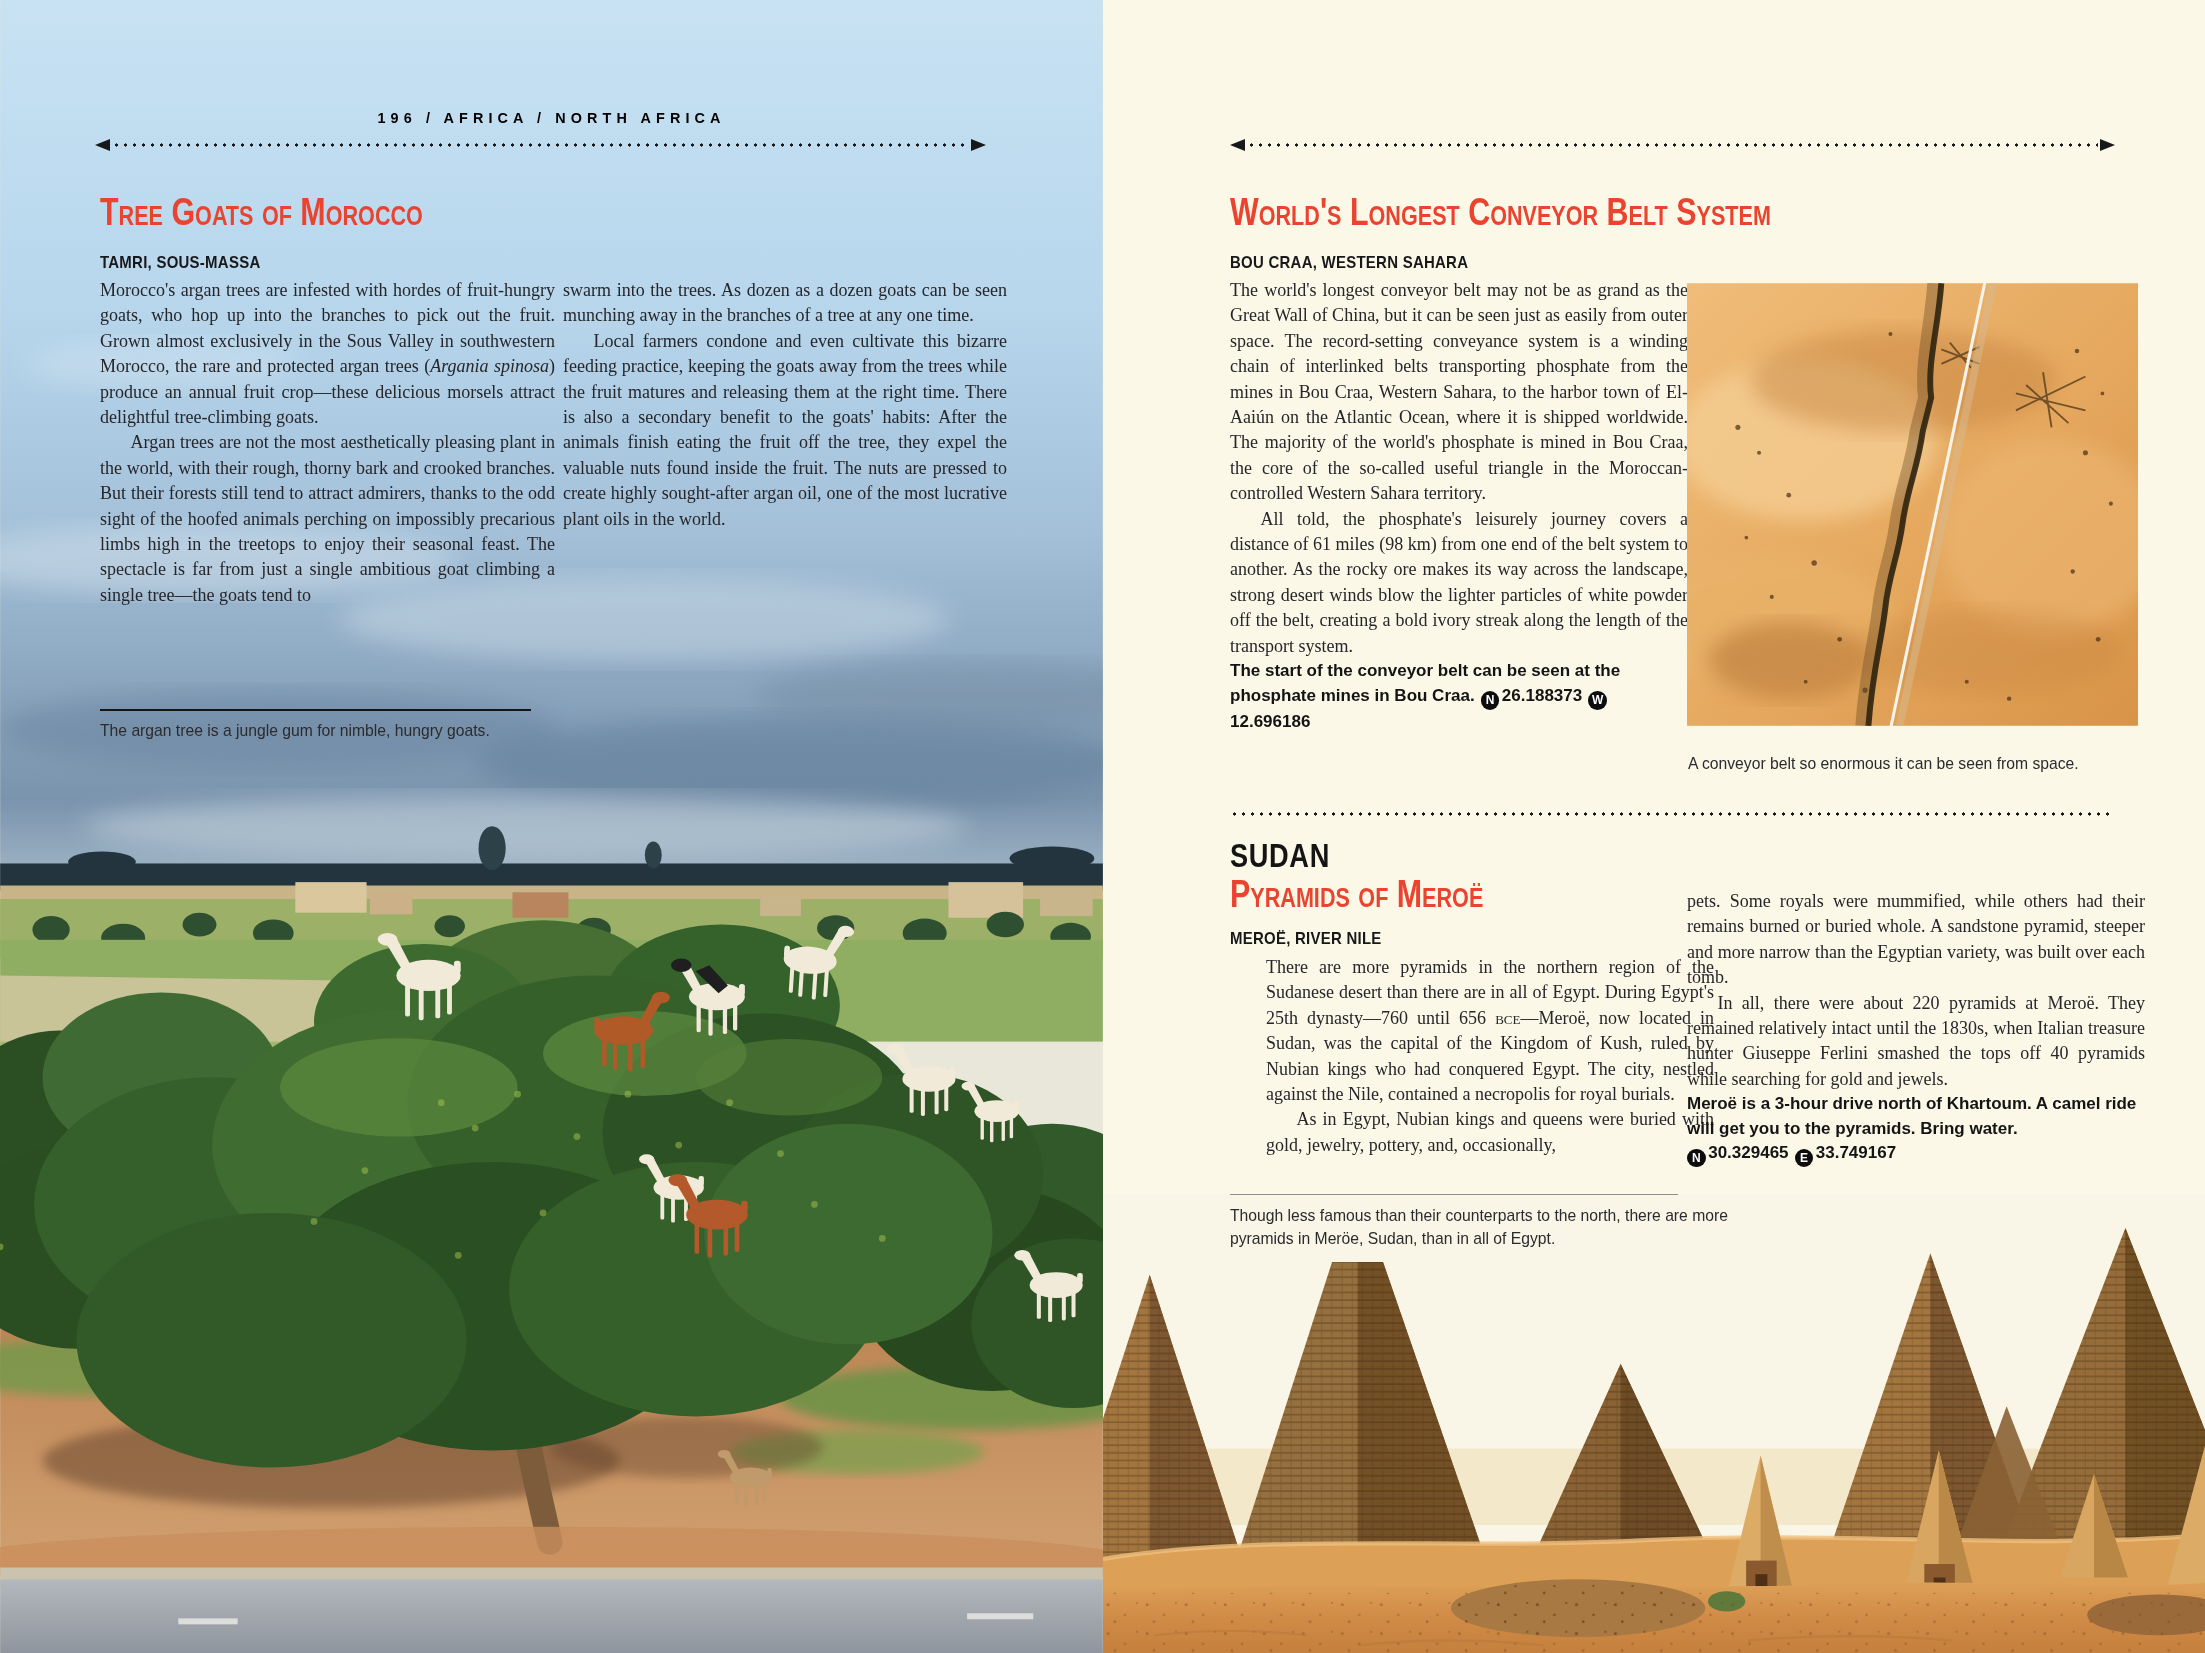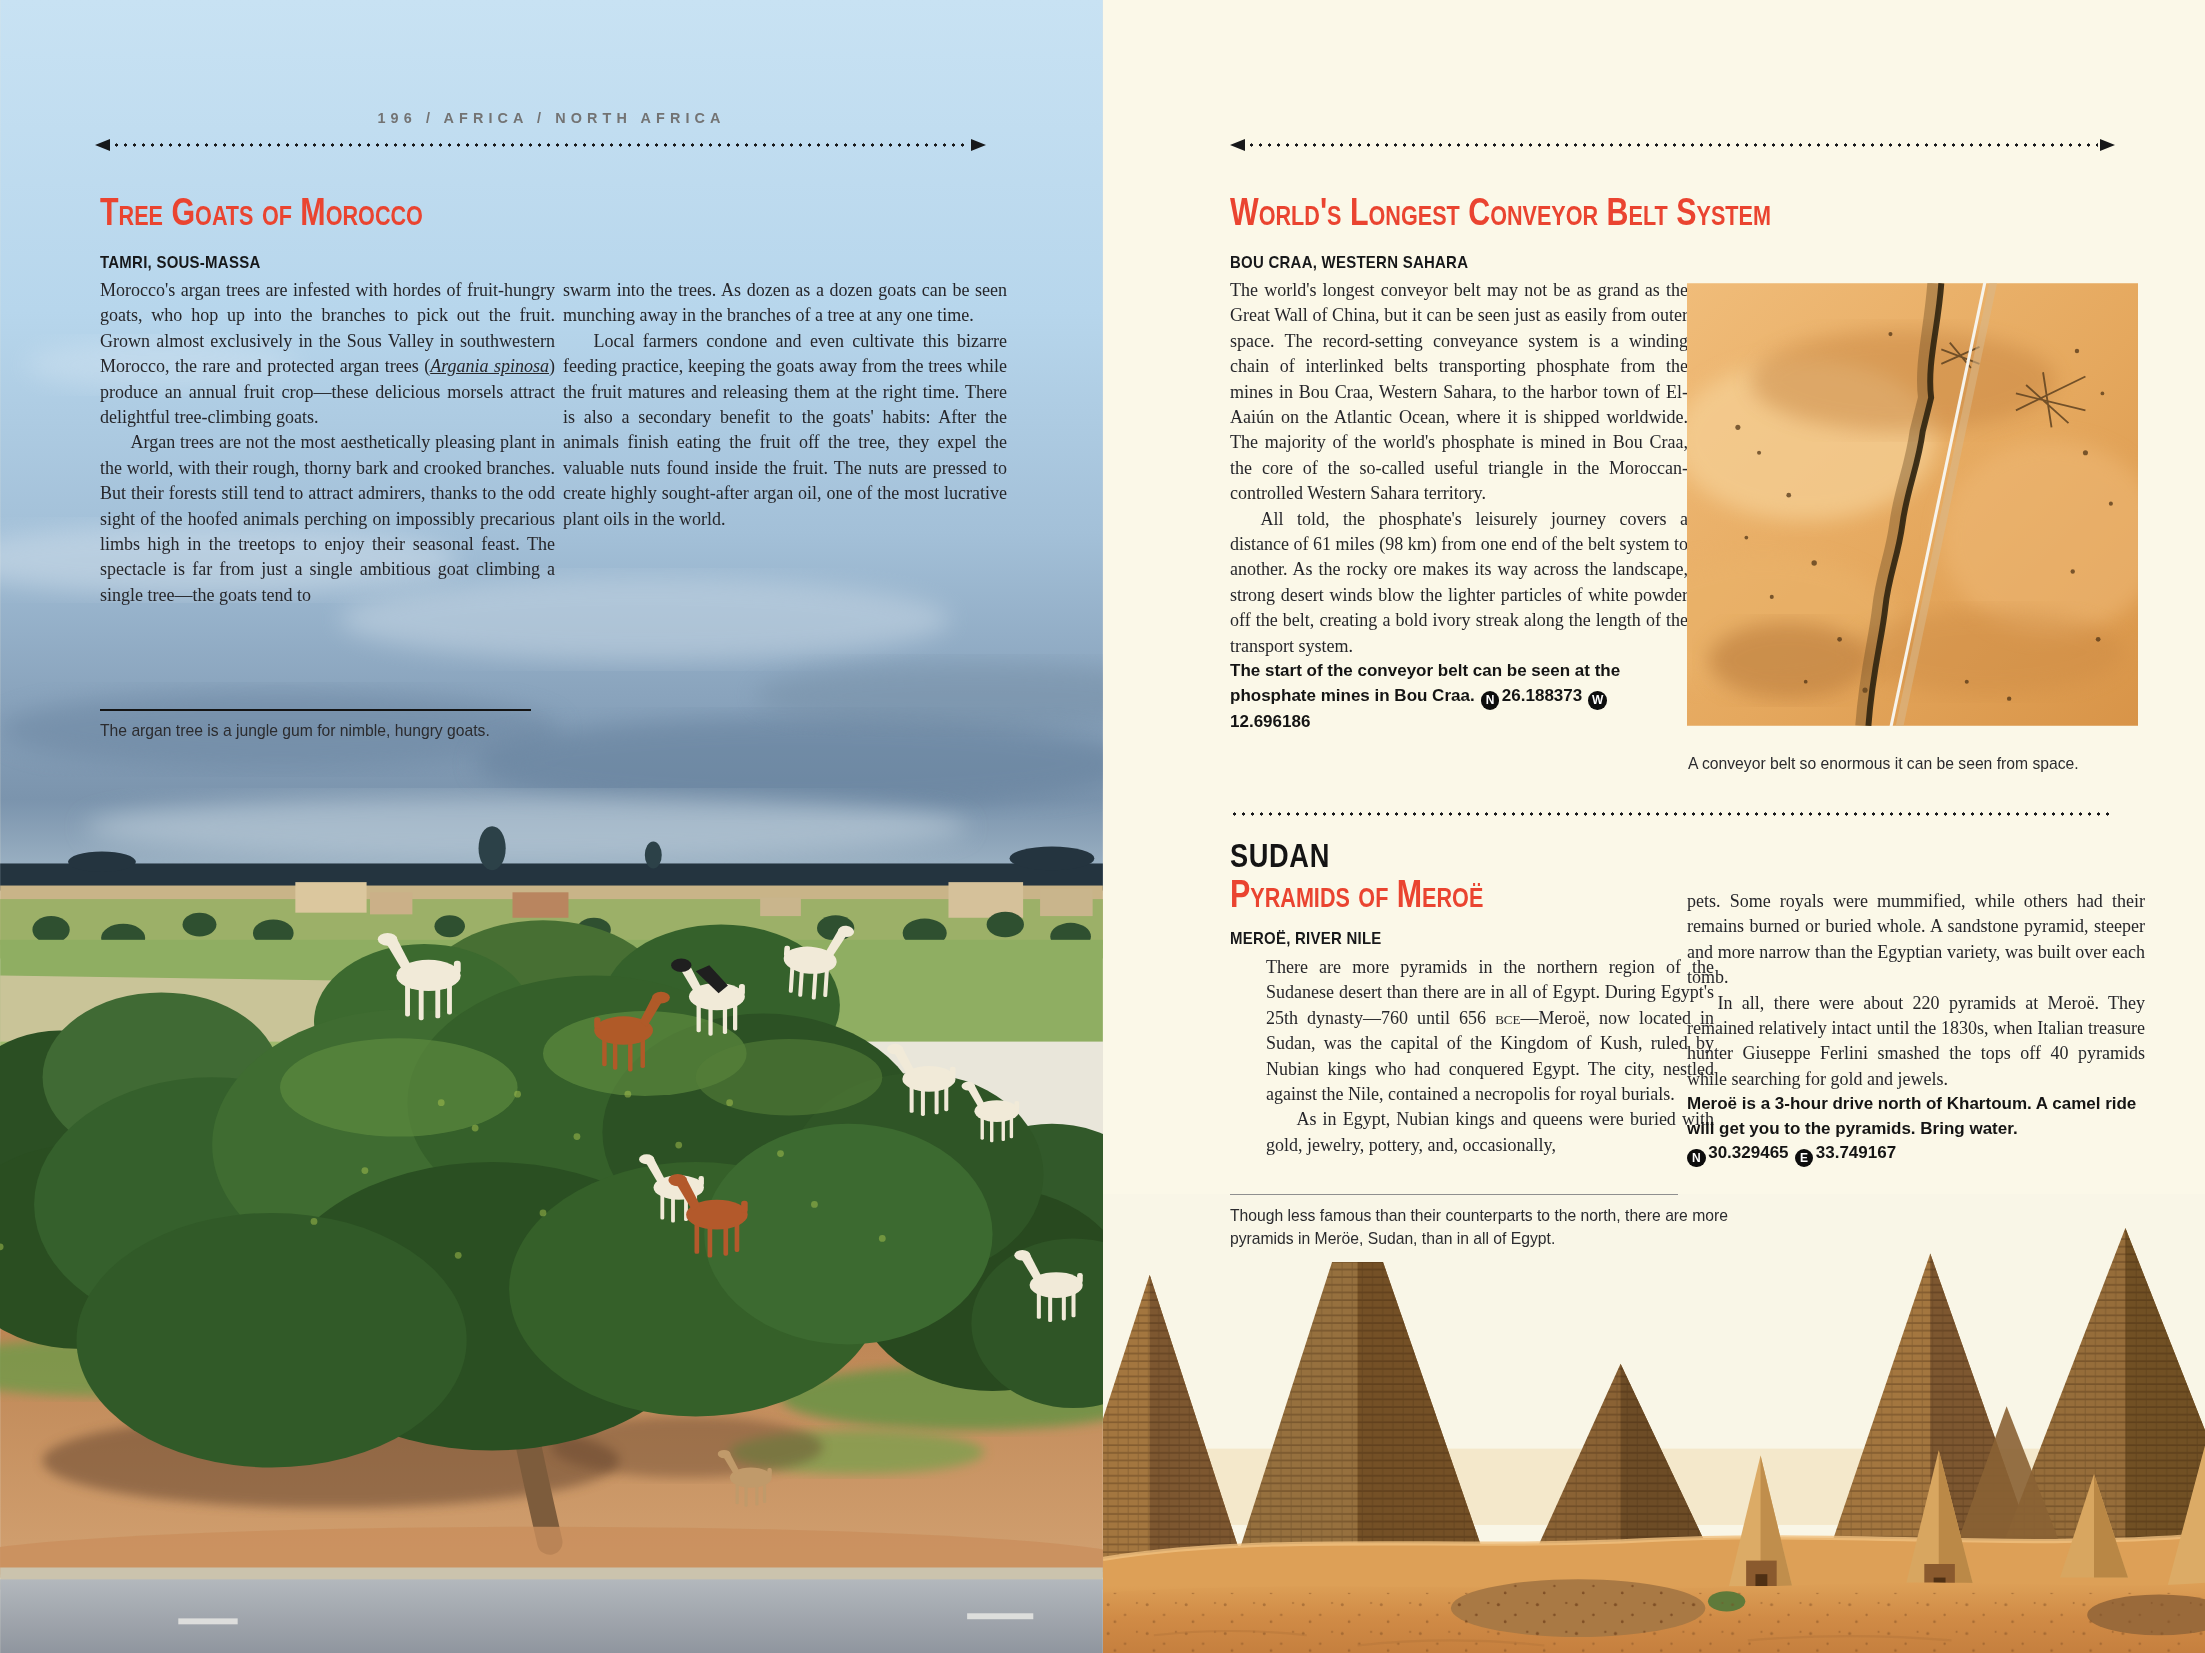--- a/index.html
+++ b/index.html
@@ -3,34 +3,34 @@
 <meta charset="utf-8">
 <style>
   html,body{margin:0;padding:0;background:#e9e6da;}
   .spread{position:relative;width:2205px;height:1654px;overflow:hidden;font-family:"Liberation Sans",sans-serif;}
   .page{position:absolute;top:0;height:1654px;width:1103px;overflow:hidden;}
   .page-left{left:0;}
   .page-right{left:1103px;background:#fbf8e8;}
   .photo{position:absolute;}
   .photo svg{display:block;}
 
-  .kicker{position:absolute;width:100%;text-align:center;font-weight:700;font-size:14.4px;letter-spacing:5.1px;color:#737373;white-space:nowrap;}
+  .kicker{position:absolute;width:100%;text-align:center;font-weight:700;font-size:14.4px;letter-spacing:5.1px;color:#000000;white-space:nowrap;}
   .dotrule{position:absolute;display:flex;align-items:center;height:13.6px;}
   .dots{flex:1;height:4.2px;background:radial-gradient(circle,#17181a 1.5px,rgba(0,0,0,0) 1.8px);background-size:9px 4.2px;background-repeat:repeat-x;background-position:0 50%;}
   .arrow-l{width:0;height:0;border-top:6.8px solid transparent;border-bottom:6.8px solid transparent;border-right:15.3px solid #17181a;margin-right:1.7px;}
   .arrow-r{width:0;height:0;border-top:6.8px solid transparent;border-bottom:6.8px solid transparent;border-left:15.3px solid #17181a;margin-left:1.7px;}
 
   .title{position:absolute;color:#ea4430;font-weight:700;font-size:38px;line-height:1;font-variant:small-caps;letter-spacing:0px;transform:scaleX(.8);transform-origin:0 50%;white-space:nowrap;}
   .loc{position:absolute;color:#17181a;font-weight:700;font-size:17px;line-height:1;letter-spacing:0.3px;transform:scaleX(.88);transform-origin:0 50%;white-space:nowrap;}
   .section-head{position:absolute;color:#141414;font-weight:700;font-size:34px;line-height:1;transform:scaleX(.8);transform-origin:0 50%;letter-spacing:0.8px;}
 
   .col{position:absolute;font-family:"Liberation Serif",serif;font-size:18px;line-height:25.4px;color:#26262a;text-align:justify;}
   .col p{margin:0;}
   .col p.indent{text-indent:30.5px;}
-  .col .it{font-style:italic;text-decoration:underline;}
+  .col .it{font-style:italic;}
   .col .sc{font-variant:small-caps;}
 
   .tip{margin:1.7px 0 0 0;font-family:"Liberation Sans",sans-serif;font-weight:700;font-size:17px;line-height:24.6px;color:#141414;text-align:left;}
   .coord-badge{display:inline-flex;justify-content:center;align-items:center;width:18.7px;height:18.7px;border-radius:50%;background:#0d0d0d;color:#fff;font-size:12px;font-weight:700;vertical-align:-3.4px;margin:0 2.5px 0 6px;font-family:"Liberation Sans",sans-serif;}
 
   .caption{position:absolute;font-size:15.7px;line-height:23px;color:#2b2b2e;font-weight:400;}
   .cap-rule{position:absolute;border-top:2.1px solid #141414;}
   .cap-rule.gray{border-top:1.7px solid #8f8f8f;}
 </style>
 </head>

